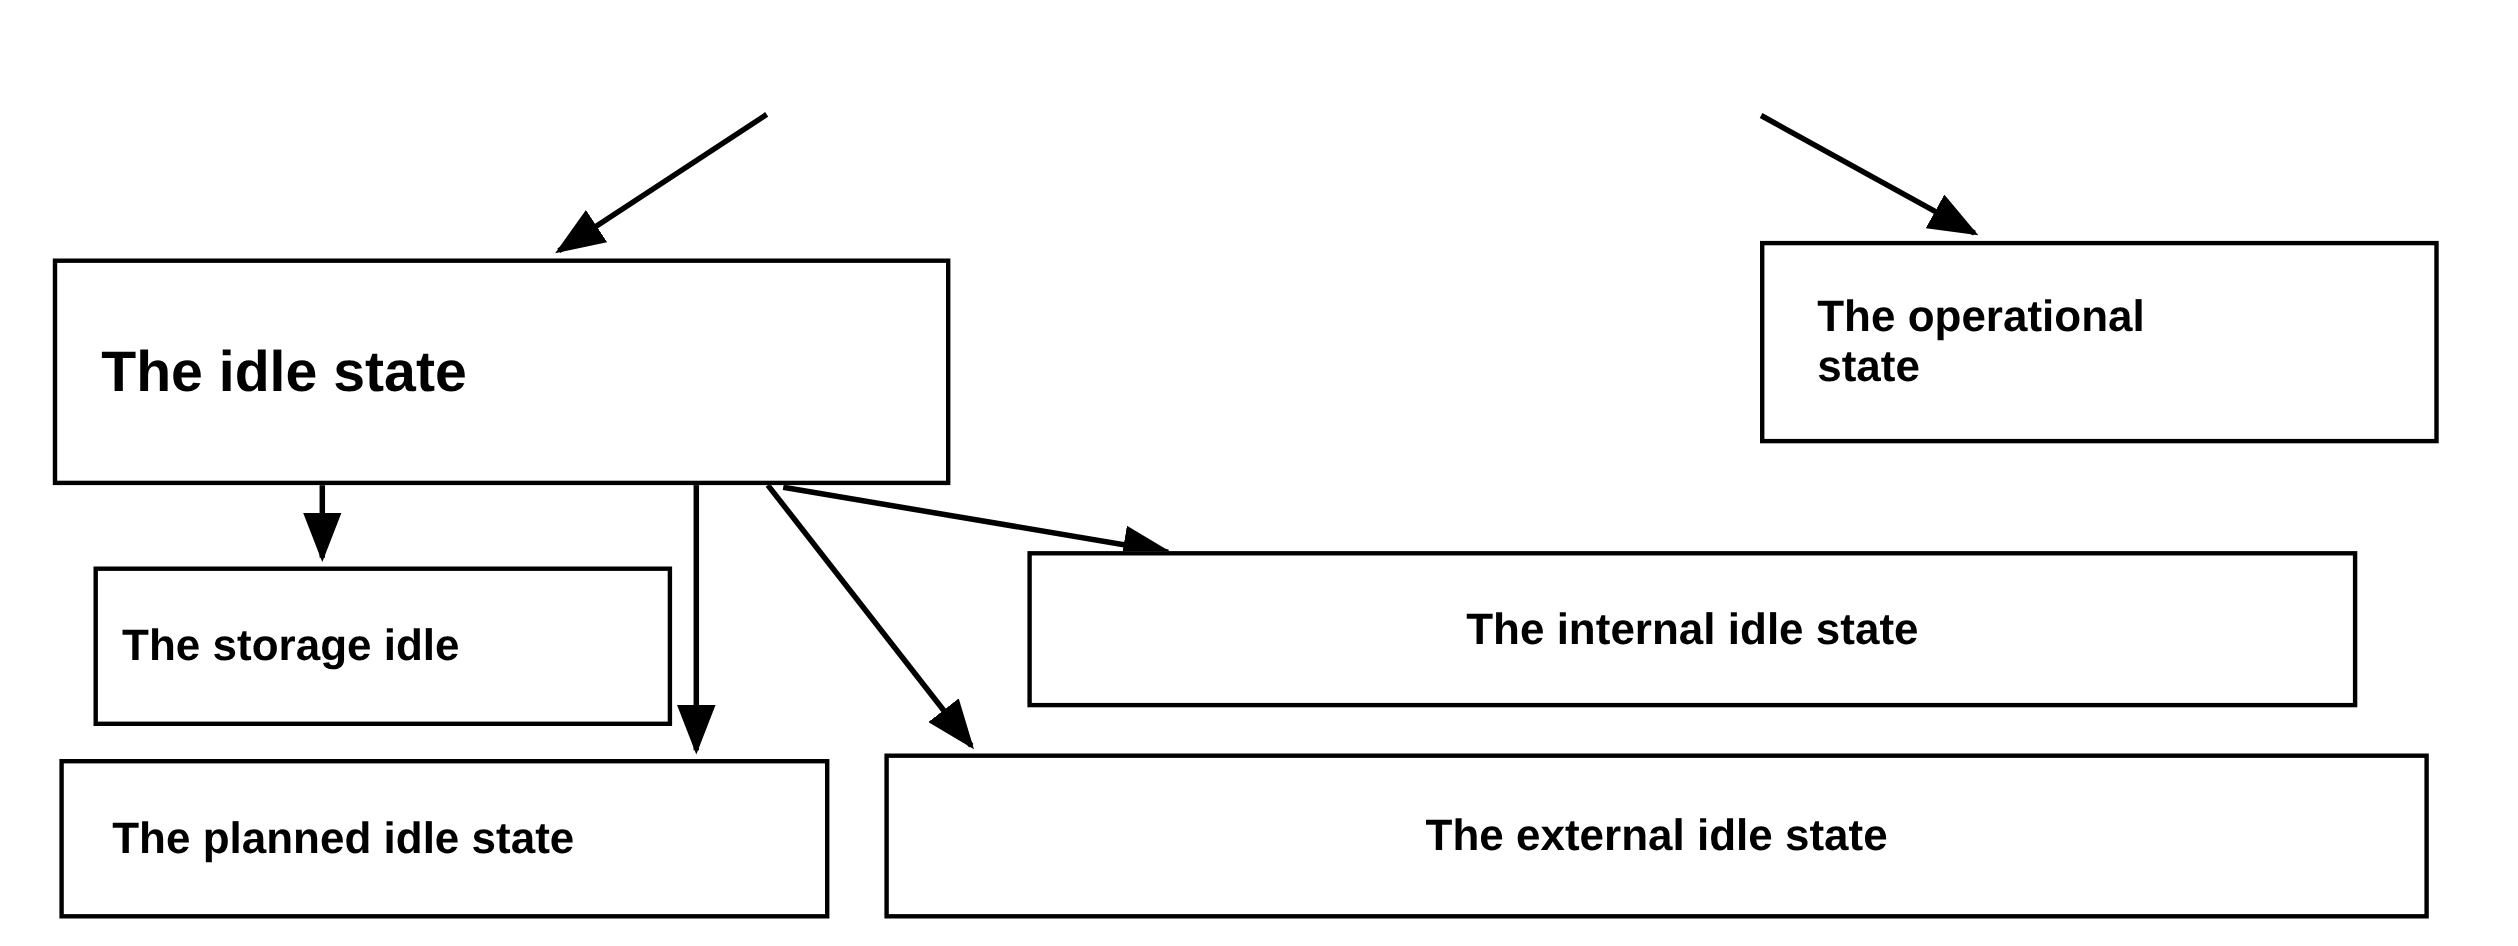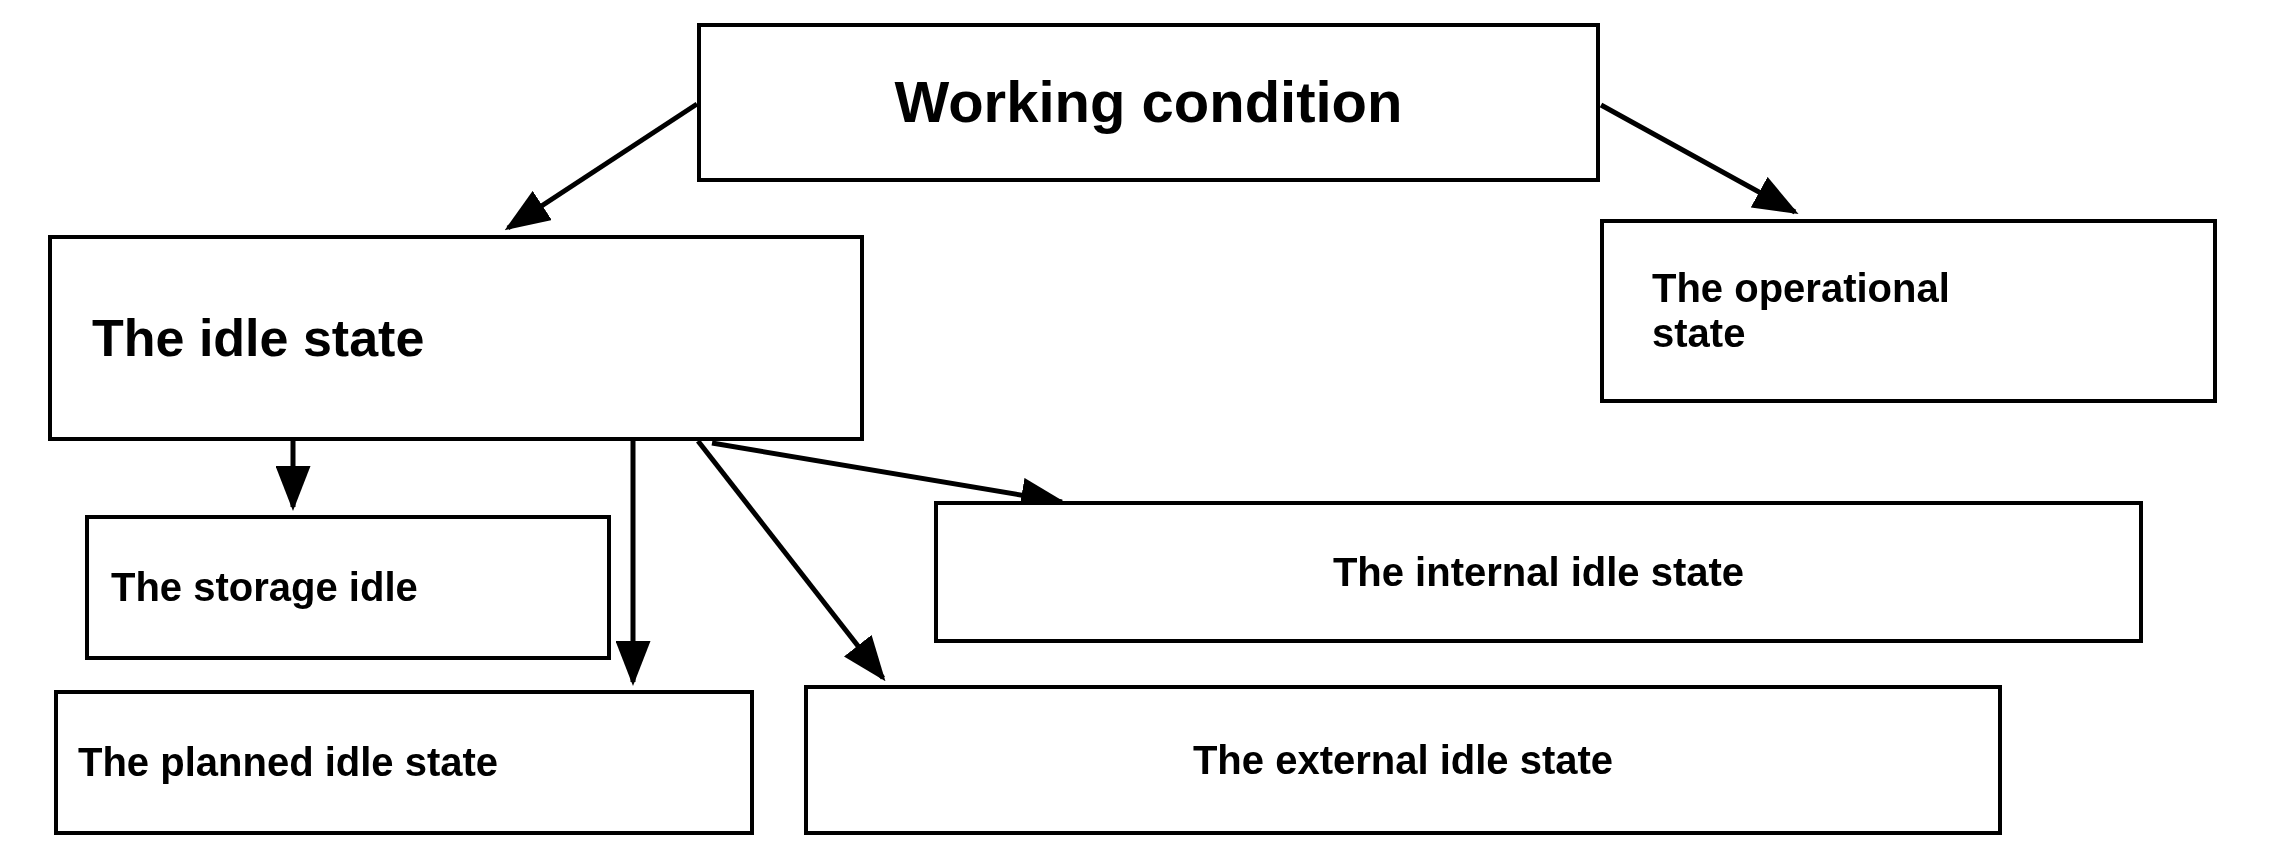--- a/index.html
+++ b/index.html
@@ -51,24 +51,24 @@
 
   .n-idle      { left: 48px;   top: 235px; width: 816px;  height: 206px; }
   .n-idle .label      { font-size: 52px; text-align: left; padding: 0 0 0 40px; }
 
   .n-storage   { left: 85px;   top: 515px; width: 526px;  height: 145px; }
   .n-storage .label   { font-size: 40px; text-align: left; padding: 0 0 0 22px; }
 
   .n-internal  { left: 934px;  top: 501px; width: 1209px; height: 142px; }
   .n-internal .label  { font-size: 40px; text-align: center; padding: 0 10px; }
 
-  .n-planned   { left: 54px;   top: 690px; width: 700px;  height: 145px; }
+  .n-planned   { left: 54px;   top: 690px; width: 700px;  height: 145px; padding-left: 24px; }
   .n-planned .label   { font-size: 40px; text-align: left; padding: 0 0 0 20px; }
 
-  .n-external  { left: 804px;  top: 685px; width: 1198px; height: 150px; }
+  .n-external  { left: 804px;  top: 685px; width: 1404px; height: 150px; }
   .n-external .label  { font-size: 40px; text-align: center; padding: 0 10px; }
 </style>
 </head>
 <body>
 
 <div id="canvas">
 
   <svg id="edges" viewBox="0 0 2289 860" width="2289" height="860" xmlns="http://www.w3.org/2000/svg">
     <defs>
       <marker id="arrowhead" markerWidth="9" markerHeight="7" refX="8.2" refY="3.5" orient="auto" markerUnits="strokeWidth">
@@ -94,23 +94,20 @@
 
     <g>
       <line x1="712" y1="443" x2="1062" y2="502" stroke="#000000" stroke-width="5" marker-end="url(#arrowhead)"></line>
     </g>
 
     <g>
       <line x1="698" y1="441" x2="883" y2="678" stroke="#000000" stroke-width="5" marker-end="url(#arrowhead)"></line>
     </g>
   </svg>
 
-  <div class="node n-working">
-    <span class="label">Working condition</span>
-  </div>
 
   <div class="node n-idle">
     <span class="label">The idle state</span>
   </div>
 
   <div class="node n-operational">
     <span class="label">The operational
 state</span>
   </div>
 

